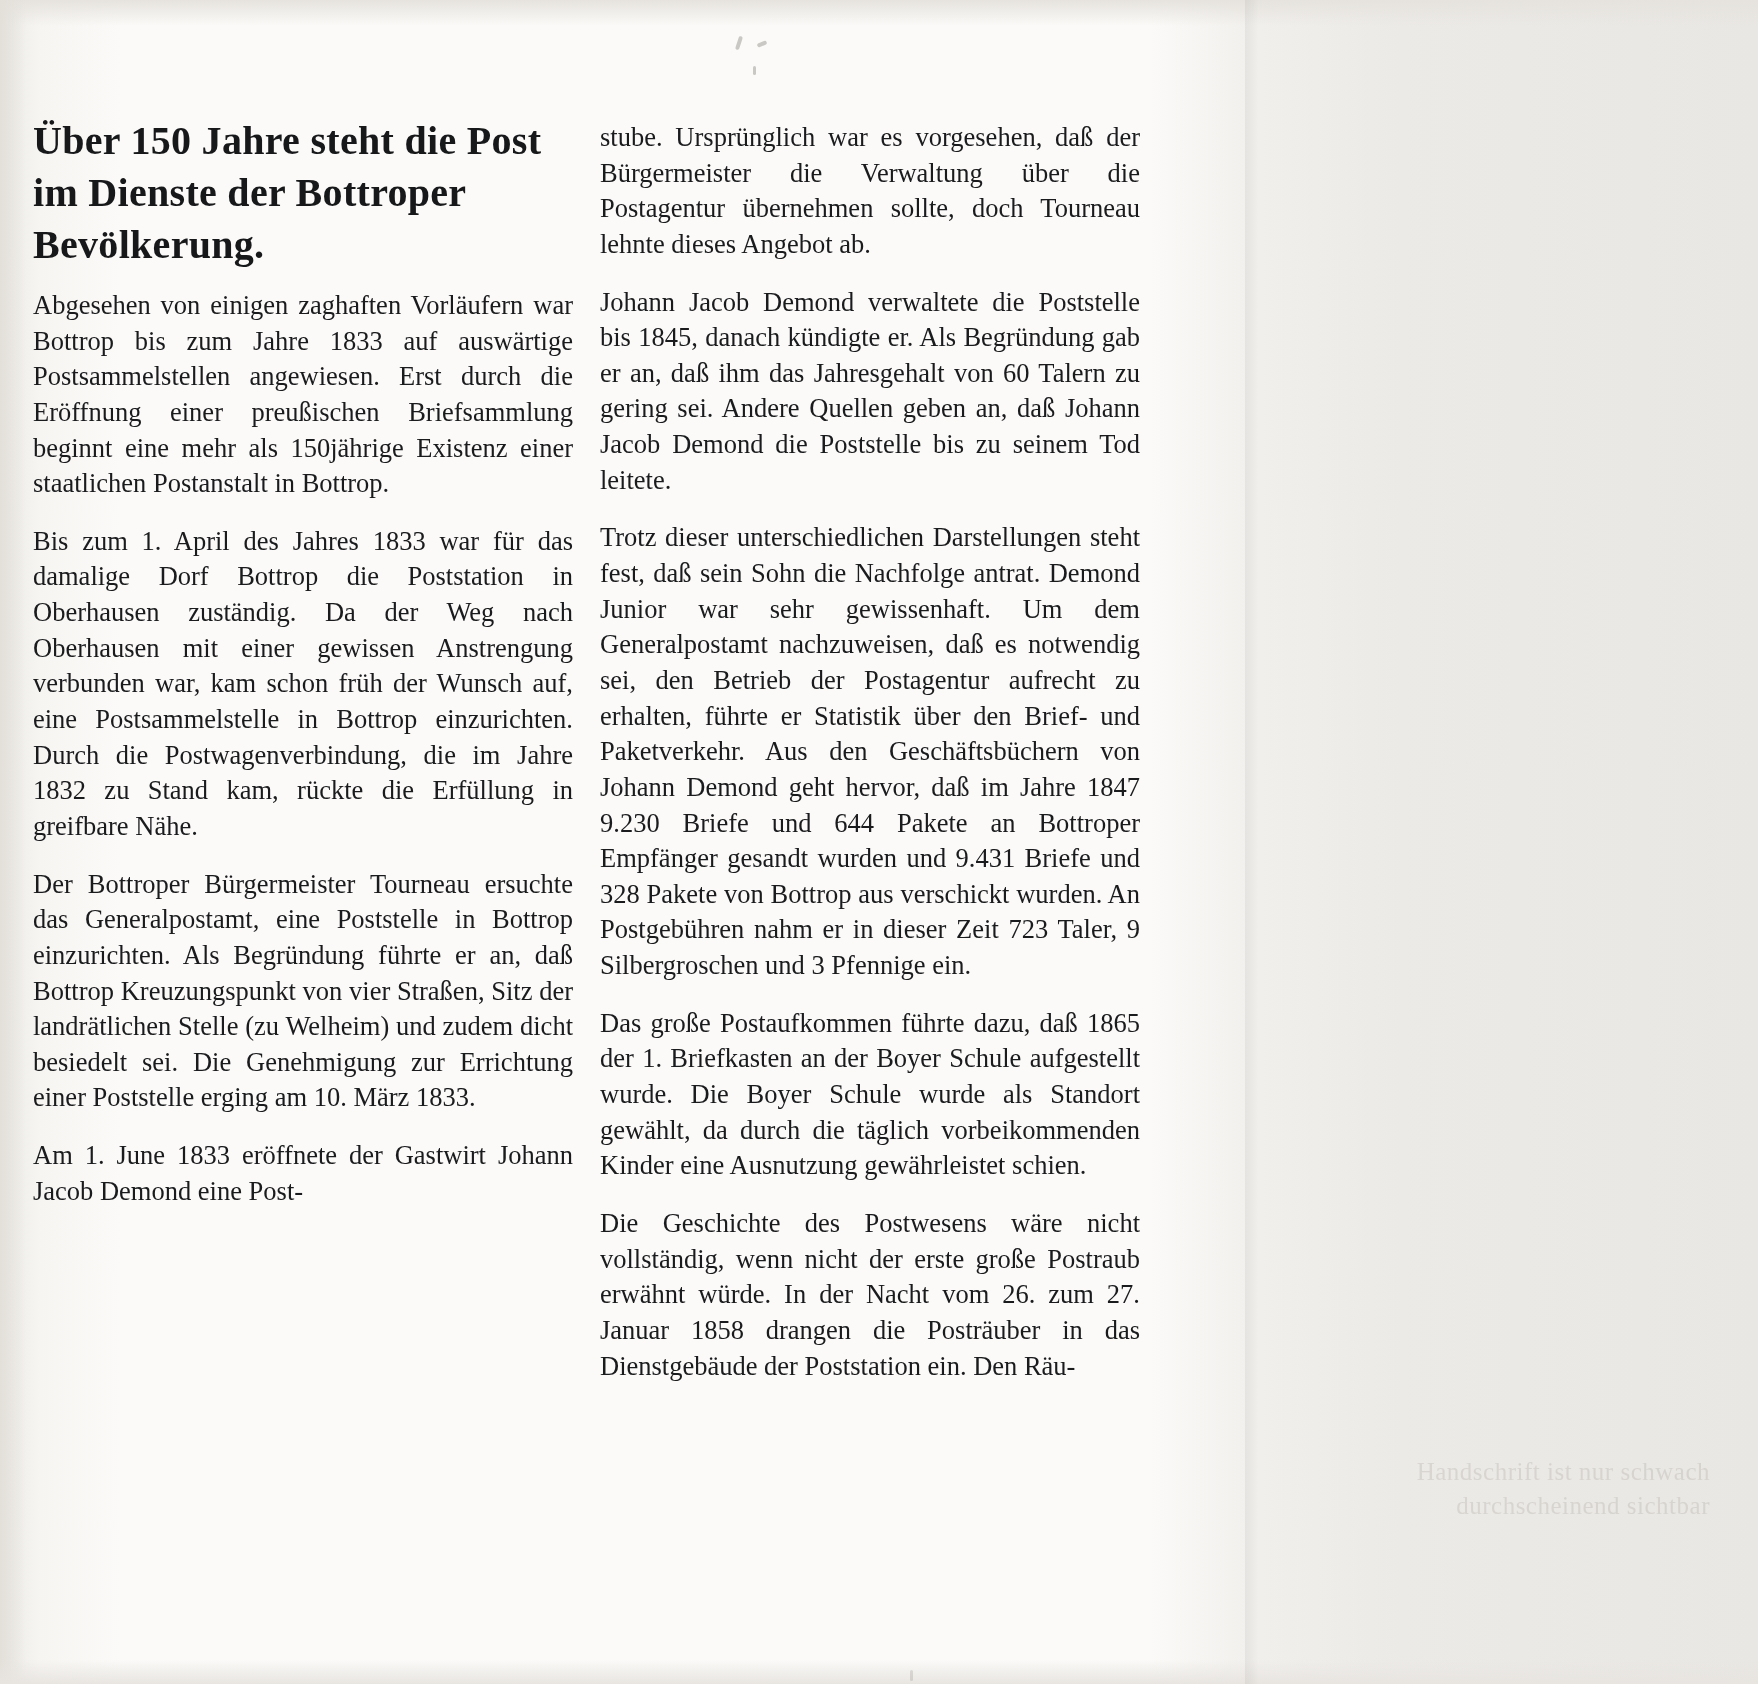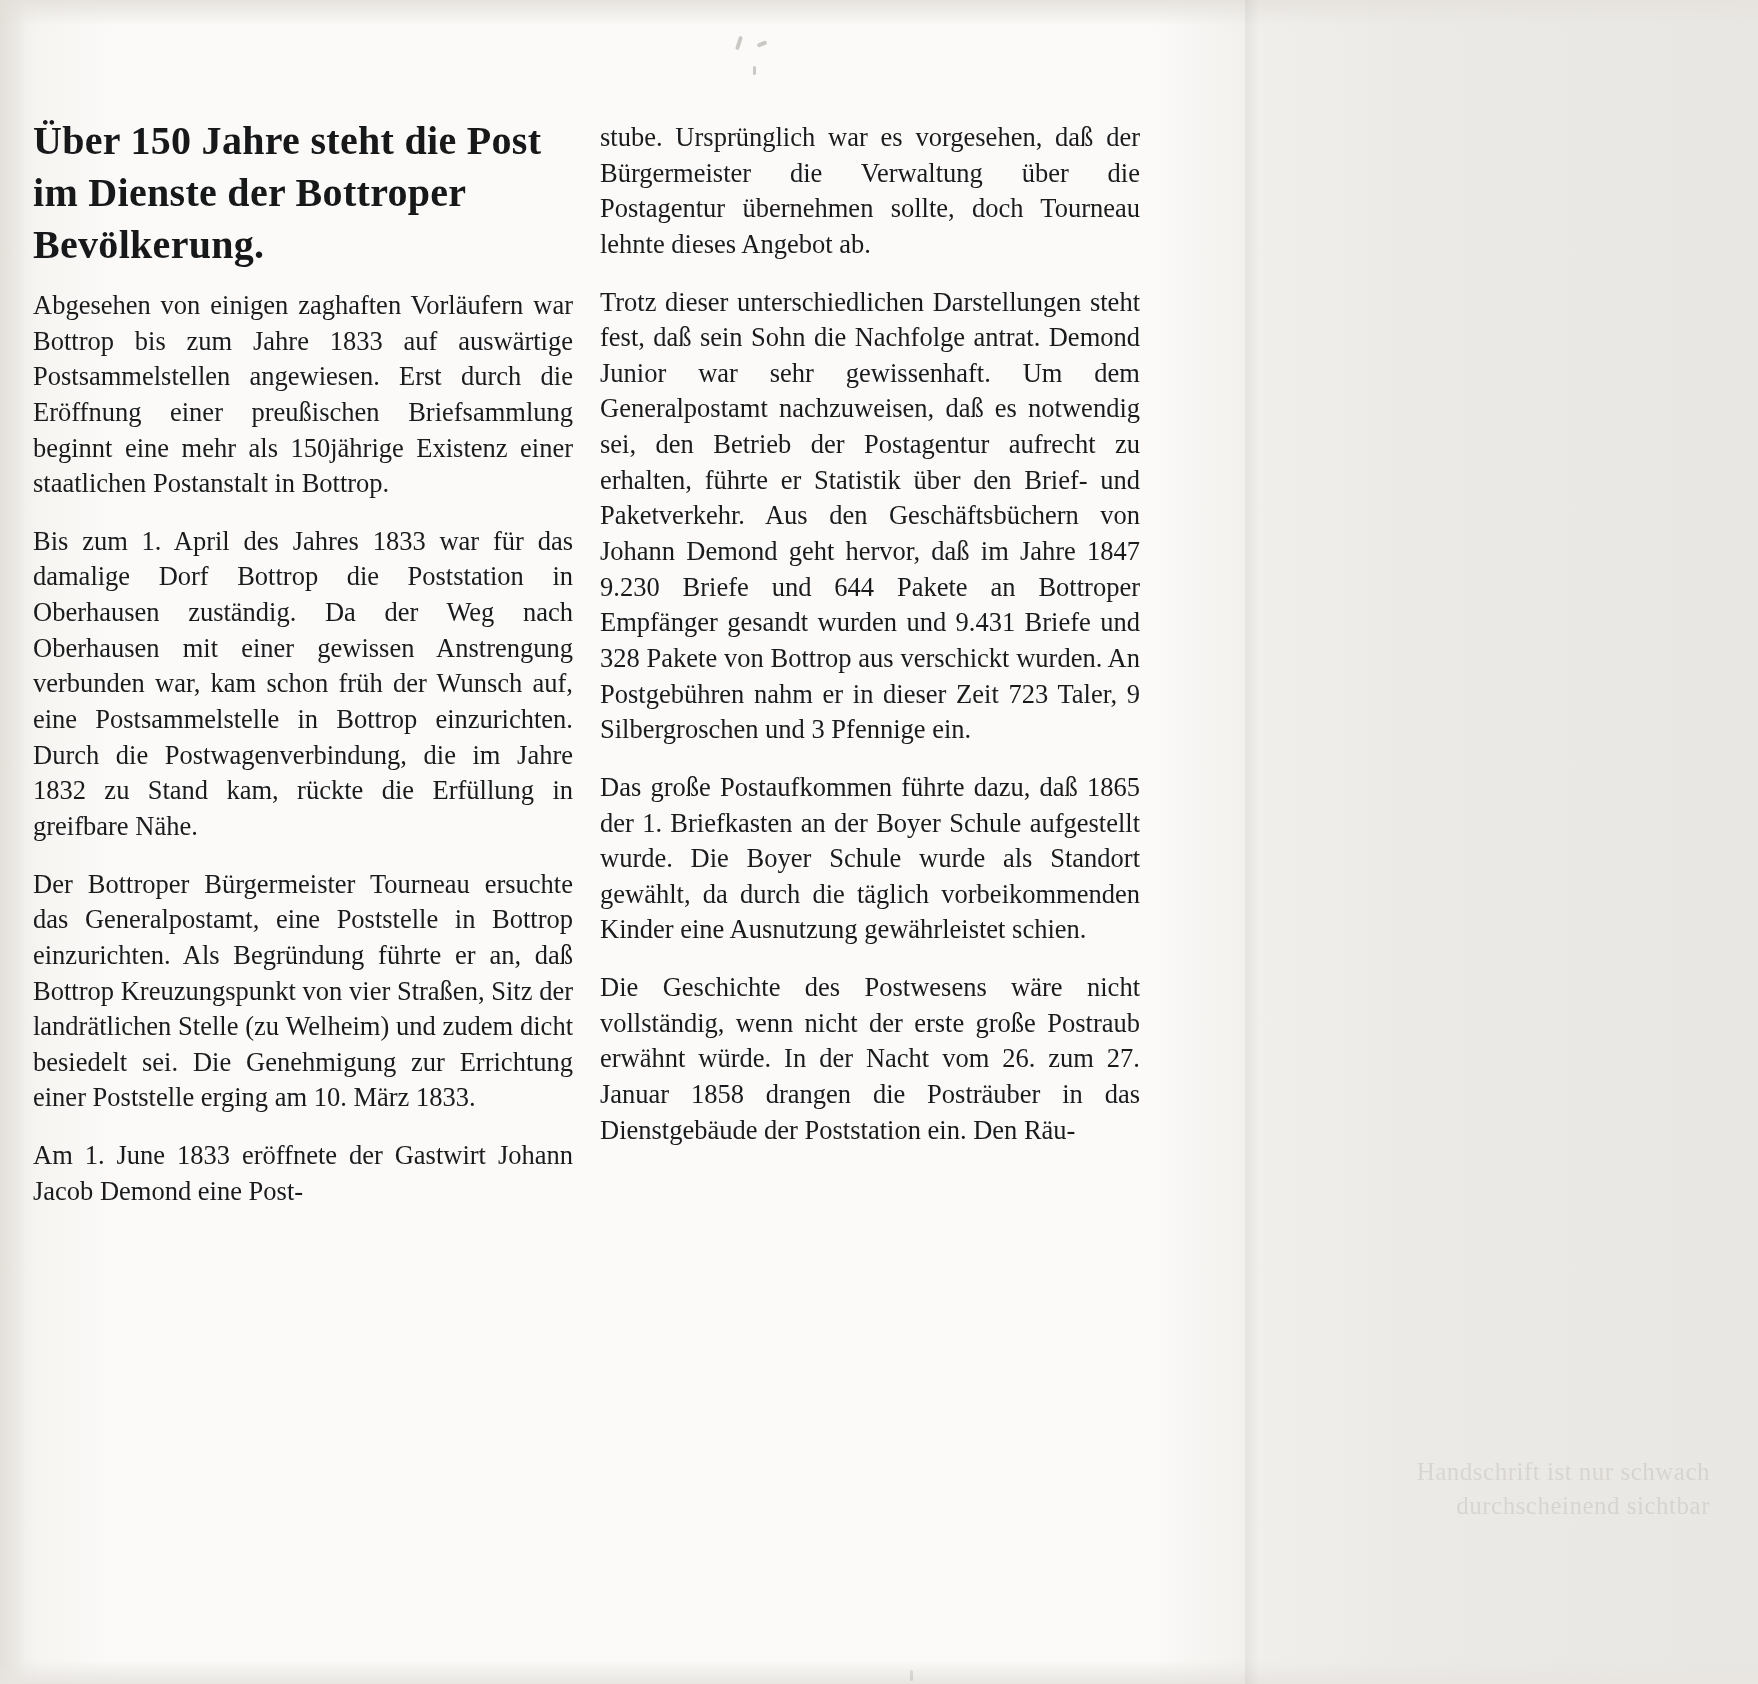--- a/index.html
+++ b/index.html
@@ -146,20 +146,21 @@
 
     <div class="col col-left">
       <p>Abgesehen von einigen zaghaften Vorläufern war Bottrop bis zum Jahre 1833 auf auswärtige Postsammelstellen angewiesen. Erst durch die Eröffnung einer preußischen Briefsammlung beginnt eine mehr als 150jährige Existenz einer staatlichen Postanstalt in Bottrop.</p>
       <p>Bis zum 1. April des Jahres 1833 war für das damalige Dorf Bottrop die Poststation in Oberhausen zuständig. Da der Weg nach Oberhausen mit einer gewissen Anstrengung verbunden war, kam schon früh der Wunsch auf, eine Postsammelstelle in Bottrop einzurichten. Durch die Postwagenverbindung, die im Jahre 1832 zu Stand kam, rückte die Erfüllung in greifbare Nähe.</p>
       <p>Der Bottroper Bürgermeister Tourneau ersuchte das Generalpostamt, eine Poststelle in Bottrop einzurichten. Als Begründung führte er an, daß Bottrop Kreuzungspunkt von vier Straßen, Sitz der landrätlichen Stelle (zu Welheim) und zudem dicht besiedelt sei. Die Genehmigung zur Errichtung einer Poststelle erging am 10. März 1833.</p>
       <p>Am 1. June 1833 eröffnete der Gastwirt Johann Jacob Demond eine Post-</p>
     </div>
 
     <div class="col col-right">
       <p>stube. Ursprünglich war es vorgesehen, daß der Bürgermeister die Verwaltung über die Postagentur übernehmen sollte, doch Tourneau lehnte dieses Angebot ab.</p>
+      <p>Johann Jacob Demond verwaltete die Poststelle bis 1845, danach kündigte er. Als Begründung gab er an, daß ihm das Jahresgehalt von 60 Talern zu gering sei. Andere Quellen geben an, daß Johann Jacob Demond die Poststelle bis zu seinem Tod leitete.</p>
       <p>Trotz dieser unterschiedlichen Darstellungen steht fest, daß sein Sohn die Nachfolge antrat. Demond Junior war sehr gewissenhaft. Um dem Generalpostamt nachzuweisen, daß es notwendig sei, den Betrieb der Postagentur aufrecht zu erhalten, führte er Statistik über den Brief- und Paketverkehr. Aus den Geschäftsbüchern von Johann Demond geht hervor, daß im Jahre 1847 9.230 Briefe und 644 Pakete an Bottroper Empfänger gesandt wurden und 9.431 Briefe und 328 Pakete von Bottrop aus verschickt wurden. An Postgebühren nahm er in dieser Zeit 723 Taler, 9 Silbergroschen und 3 Pfennige ein.</p>
       <p>Das große Postaufkommen führte dazu, daß 1865 der 1. Briefkasten an der Boyer Schule aufgestellt wurde. Die Boyer Schule wurde als Standort gewählt, da durch die täglich vorbeikommenden Kinder eine Ausnutzung gewährleistet schien.</p>
       <p>Die Geschichte des Postwesens wäre nicht vollständig, wenn nicht der erste große Postraub erwähnt würde. In der Nacht vom 26. zum 27. Januar 1858 drangen die Posträuber in das Dienstgebäude der Poststation ein. Den Räu-</p>
     </div>
 
     <div class="folio">34</div>
 
     <div class="showthrough">Handschrift ist nur schwach durchscheinend sichtbar</div>
 
     <span class="speck s1"></span>

